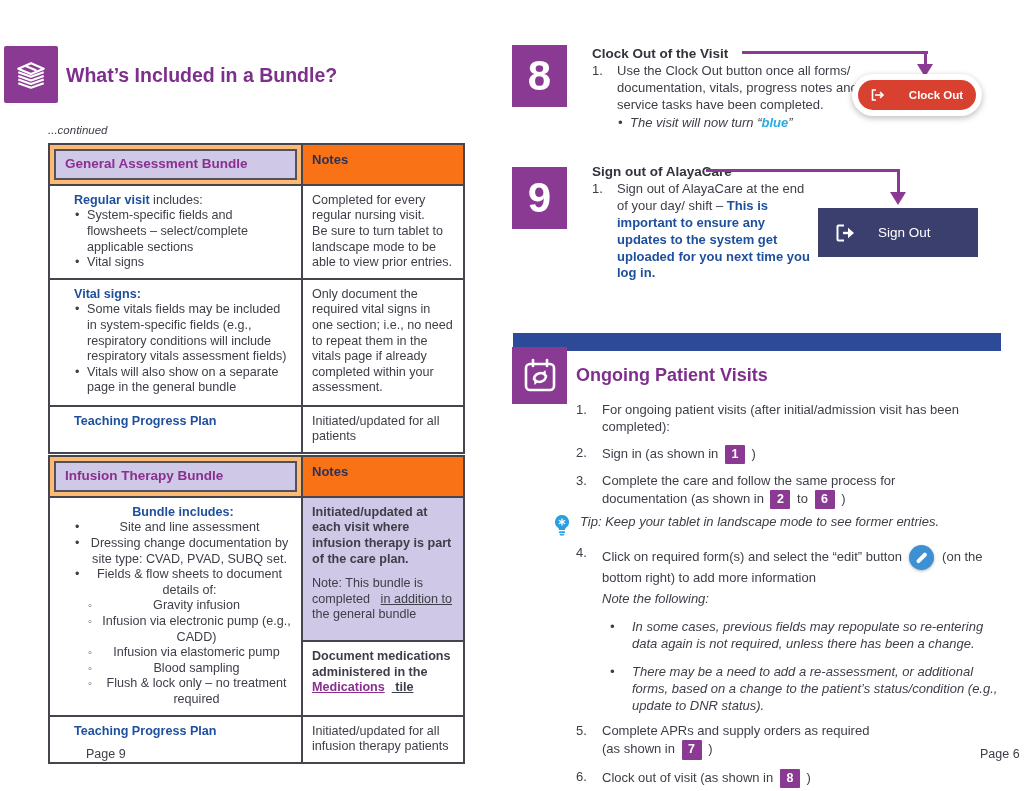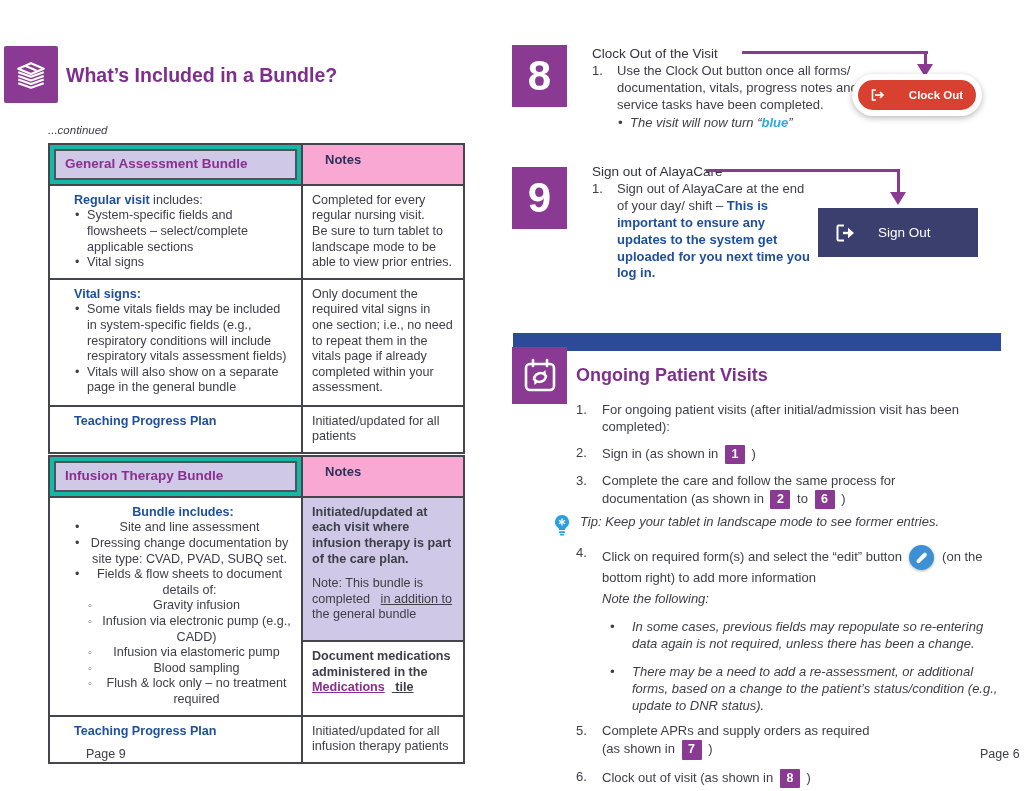--- a/index.html
+++ b/index.html
@@ -12,22 +12,22 @@
             display:flex;align-items:center;justify-content:center;}
   .page-title{left:66px;top:64px;font-size:19.5px;font-weight:bold;color:#7e2f8c;}
   .continued{left:48px;top:124px;font-size:11.5px;font-style:italic;color:#3e3e48;}
   .pageno{font-size:12.5px;color:#3e3e48;margin-left:40px;}
 
   .tbl{position:absolute;display:grid;grid-template-columns:253px 1fr;width:413px;
        border:2px solid #45454e;font-size:12.6px;line-height:1.24;background:#fff;}
   .cell{padding:7px 9px;box-sizing:border-box;}
   .brd-r{border-right:2px solid #45454e;padding-left:24px;}
   .brd-b{border-bottom:2px solid #45454e;}
-  .hd{background:#14b8a6;padding:4px;}
-  .hd-notes{background:#f9a8d4;font-weight:bold;color:#2d3158;font-size:13px;padding:7px 22px;}
+  .hd{background:#fdba74;padding:4px;}
+  .hd-notes{background:#f97316;font-weight:bold;color:#2d3158;font-size:13px;padding:7px 9px;}
   .inset{border:2px solid #52525c;background:#cfc8e6;color:#8a2f8f;font-weight:bold;
          font-size:13.5px;padding:5px 9px;}
   .lead{color:#1e4f9d;font-weight:bold;}
   .blt{position:relative;padding-left:13px;}
   .blt::before{content:"\2022";position:absolute;left:1px;}
   .sblt{position:relative;padding-left:27px;}
   .sblt::before{content:"\25E6";position:absolute;left:14px;font-size:11px;top:1px;}
   .r1{min-height:93px;}
   .r2{min-height:127px;}
   .r3{min-height:41px;}
@@ -36,21 +36,21 @@
   .note1 .b1{font-weight:bold;}
   .note1 .b2{margin-top:9px;}
   .note2{min-height:72px;font-weight:bold;}
   .u{text-decoration:underline;padding-left:7px;}
   .link{color:#8a2f8f;font-weight:bold;text-decoration:underline;cursor:pointer;}
   .prewrap{white-space:pre-line;}
 
   
   .stepsq{width:55px;height:62px;background:#8a3a92;color:#fff;display:flex;align-items:center;
           justify-content:center;font-size:42px;font-weight:bold;}
-  .step-title{font-size:13.5px;font-weight:normal;color:#33333d;}
+  .step-title{font-size:13.5px;font-weight:bold;color:#33333d;}
   .step-list{display:flex;font-size:13px;line-height:1.3;color:#3e3e48;}
   .step-list .no{width:25px;flex:none;}
   .arr{background:#8a3a92;}
   .arr-head{width:0;height:0;border-left:8px solid transparent;border-right:8px solid transparent;
             border-top:13px solid #8a3a92;}
 
   .clockout-card{left:852px;top:74px;width:130px;height:42px;background:#fff;border-radius:21px;
                  box-shadow:0 2px 6px rgba(0,0,0,0.28);display:flex;align-items:center;justify-content:center;}
   .clockout-btn{width:118px;height:30px;background:#d8402f;border-radius:15px;display:flex;
                 align-items:center;justify-content:center;gap:24px;color:#fff;font-size:11.5px;font-weight:bold;border:none;}

